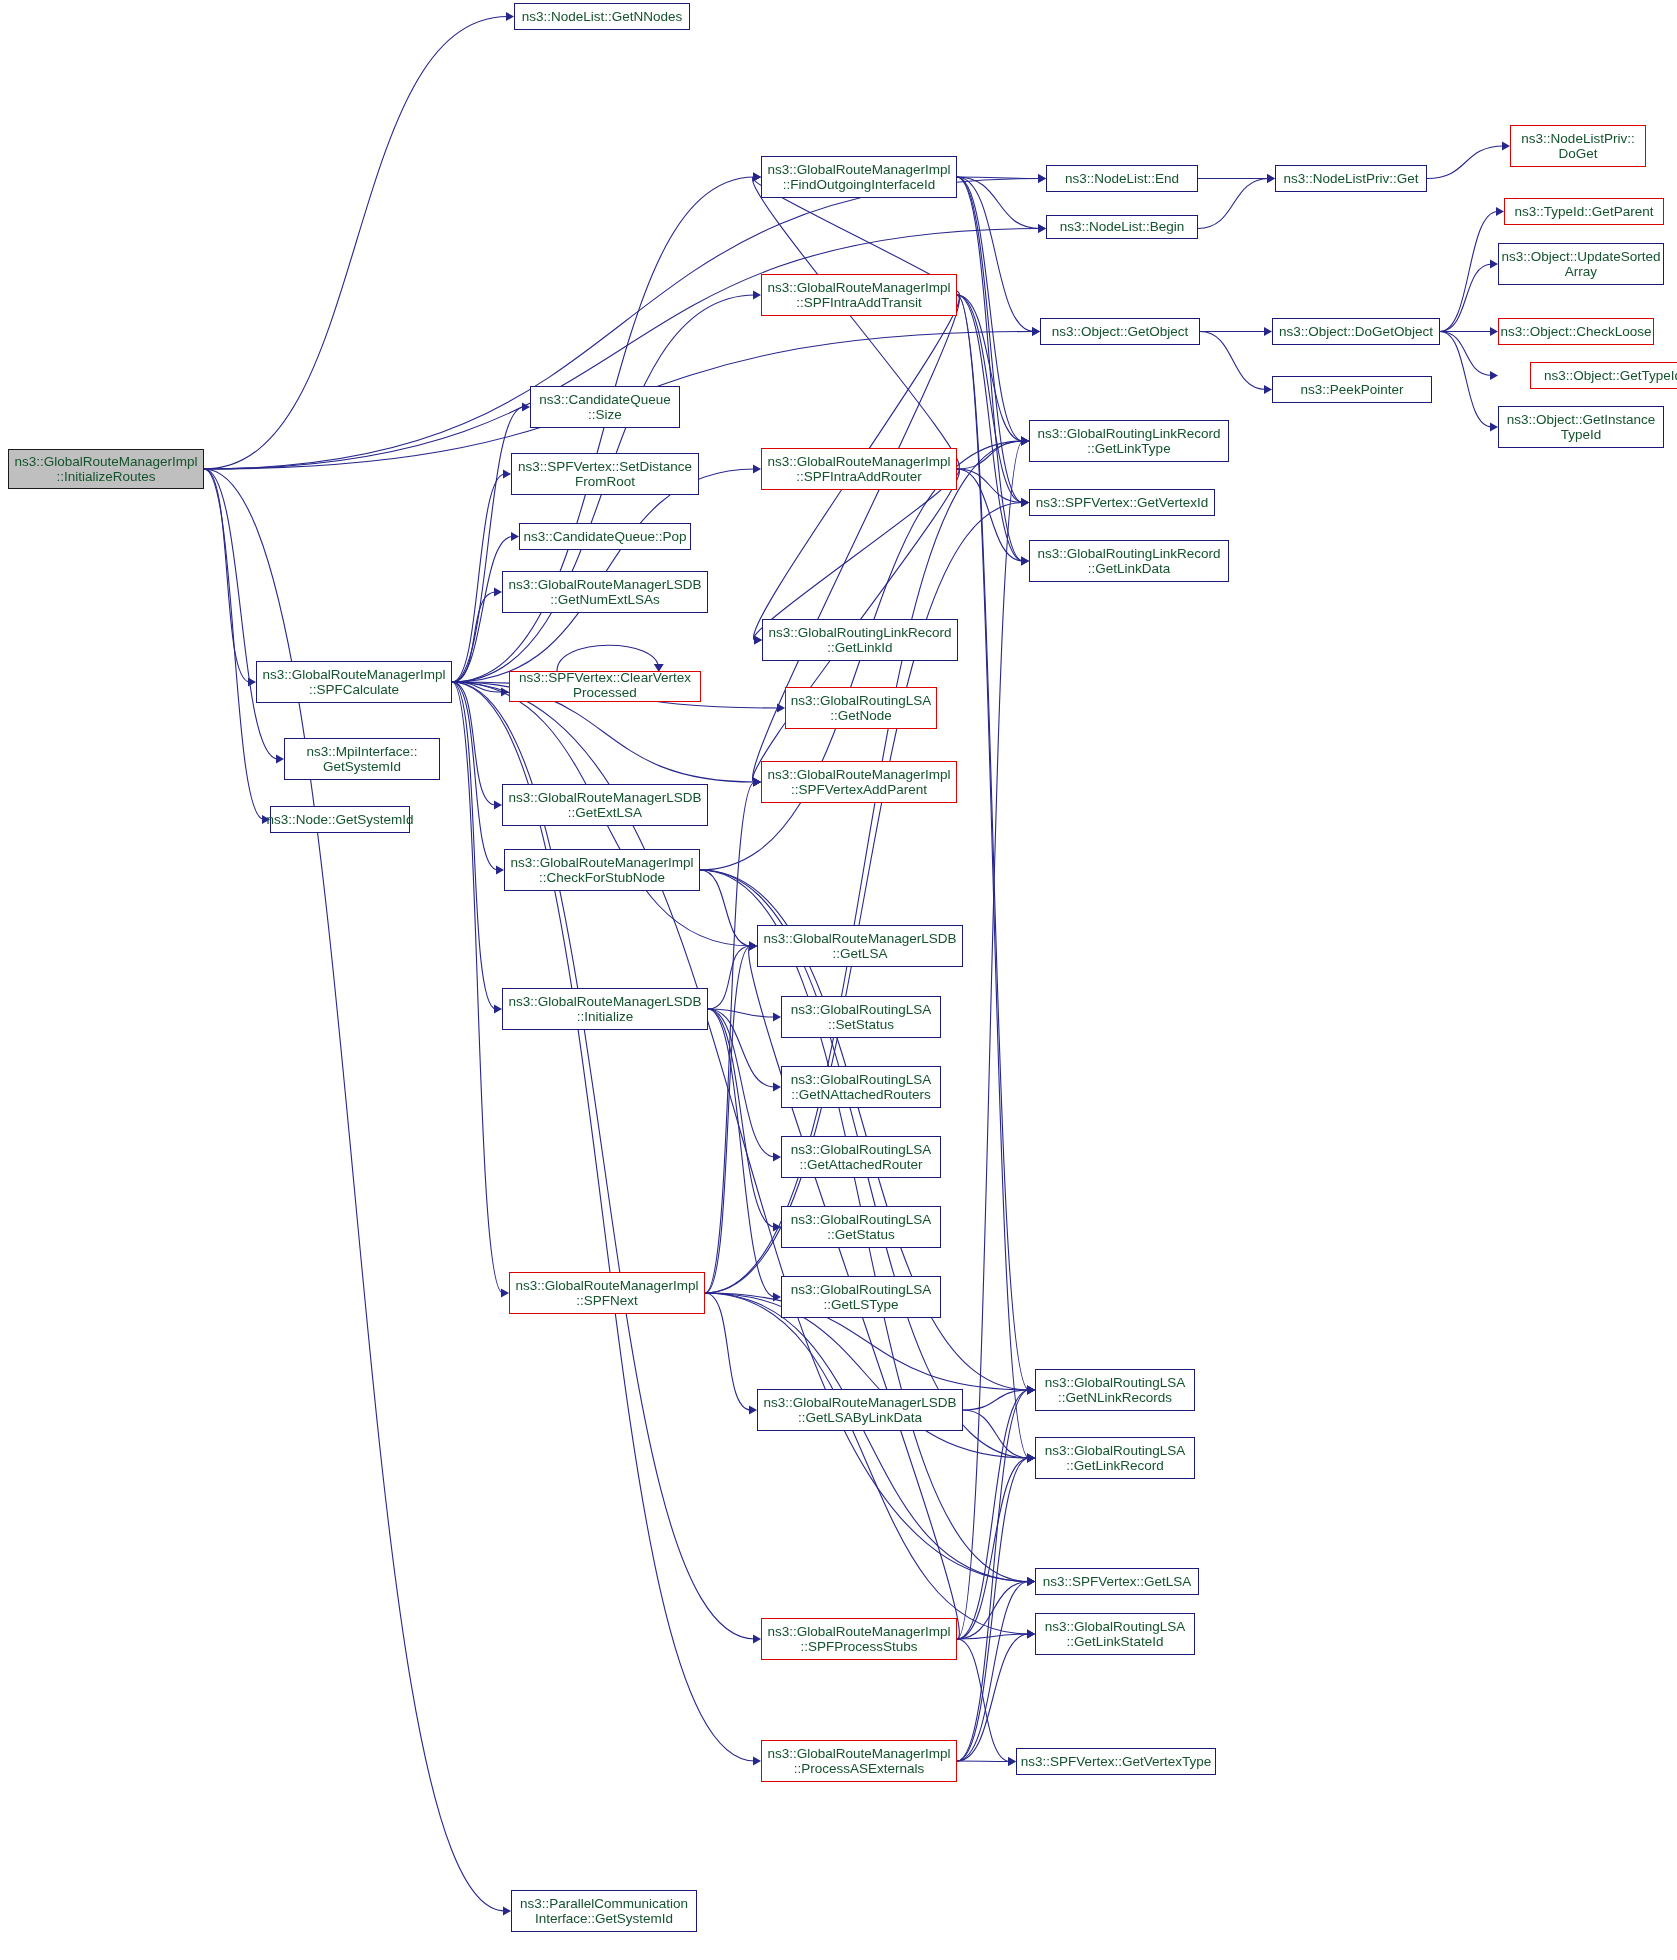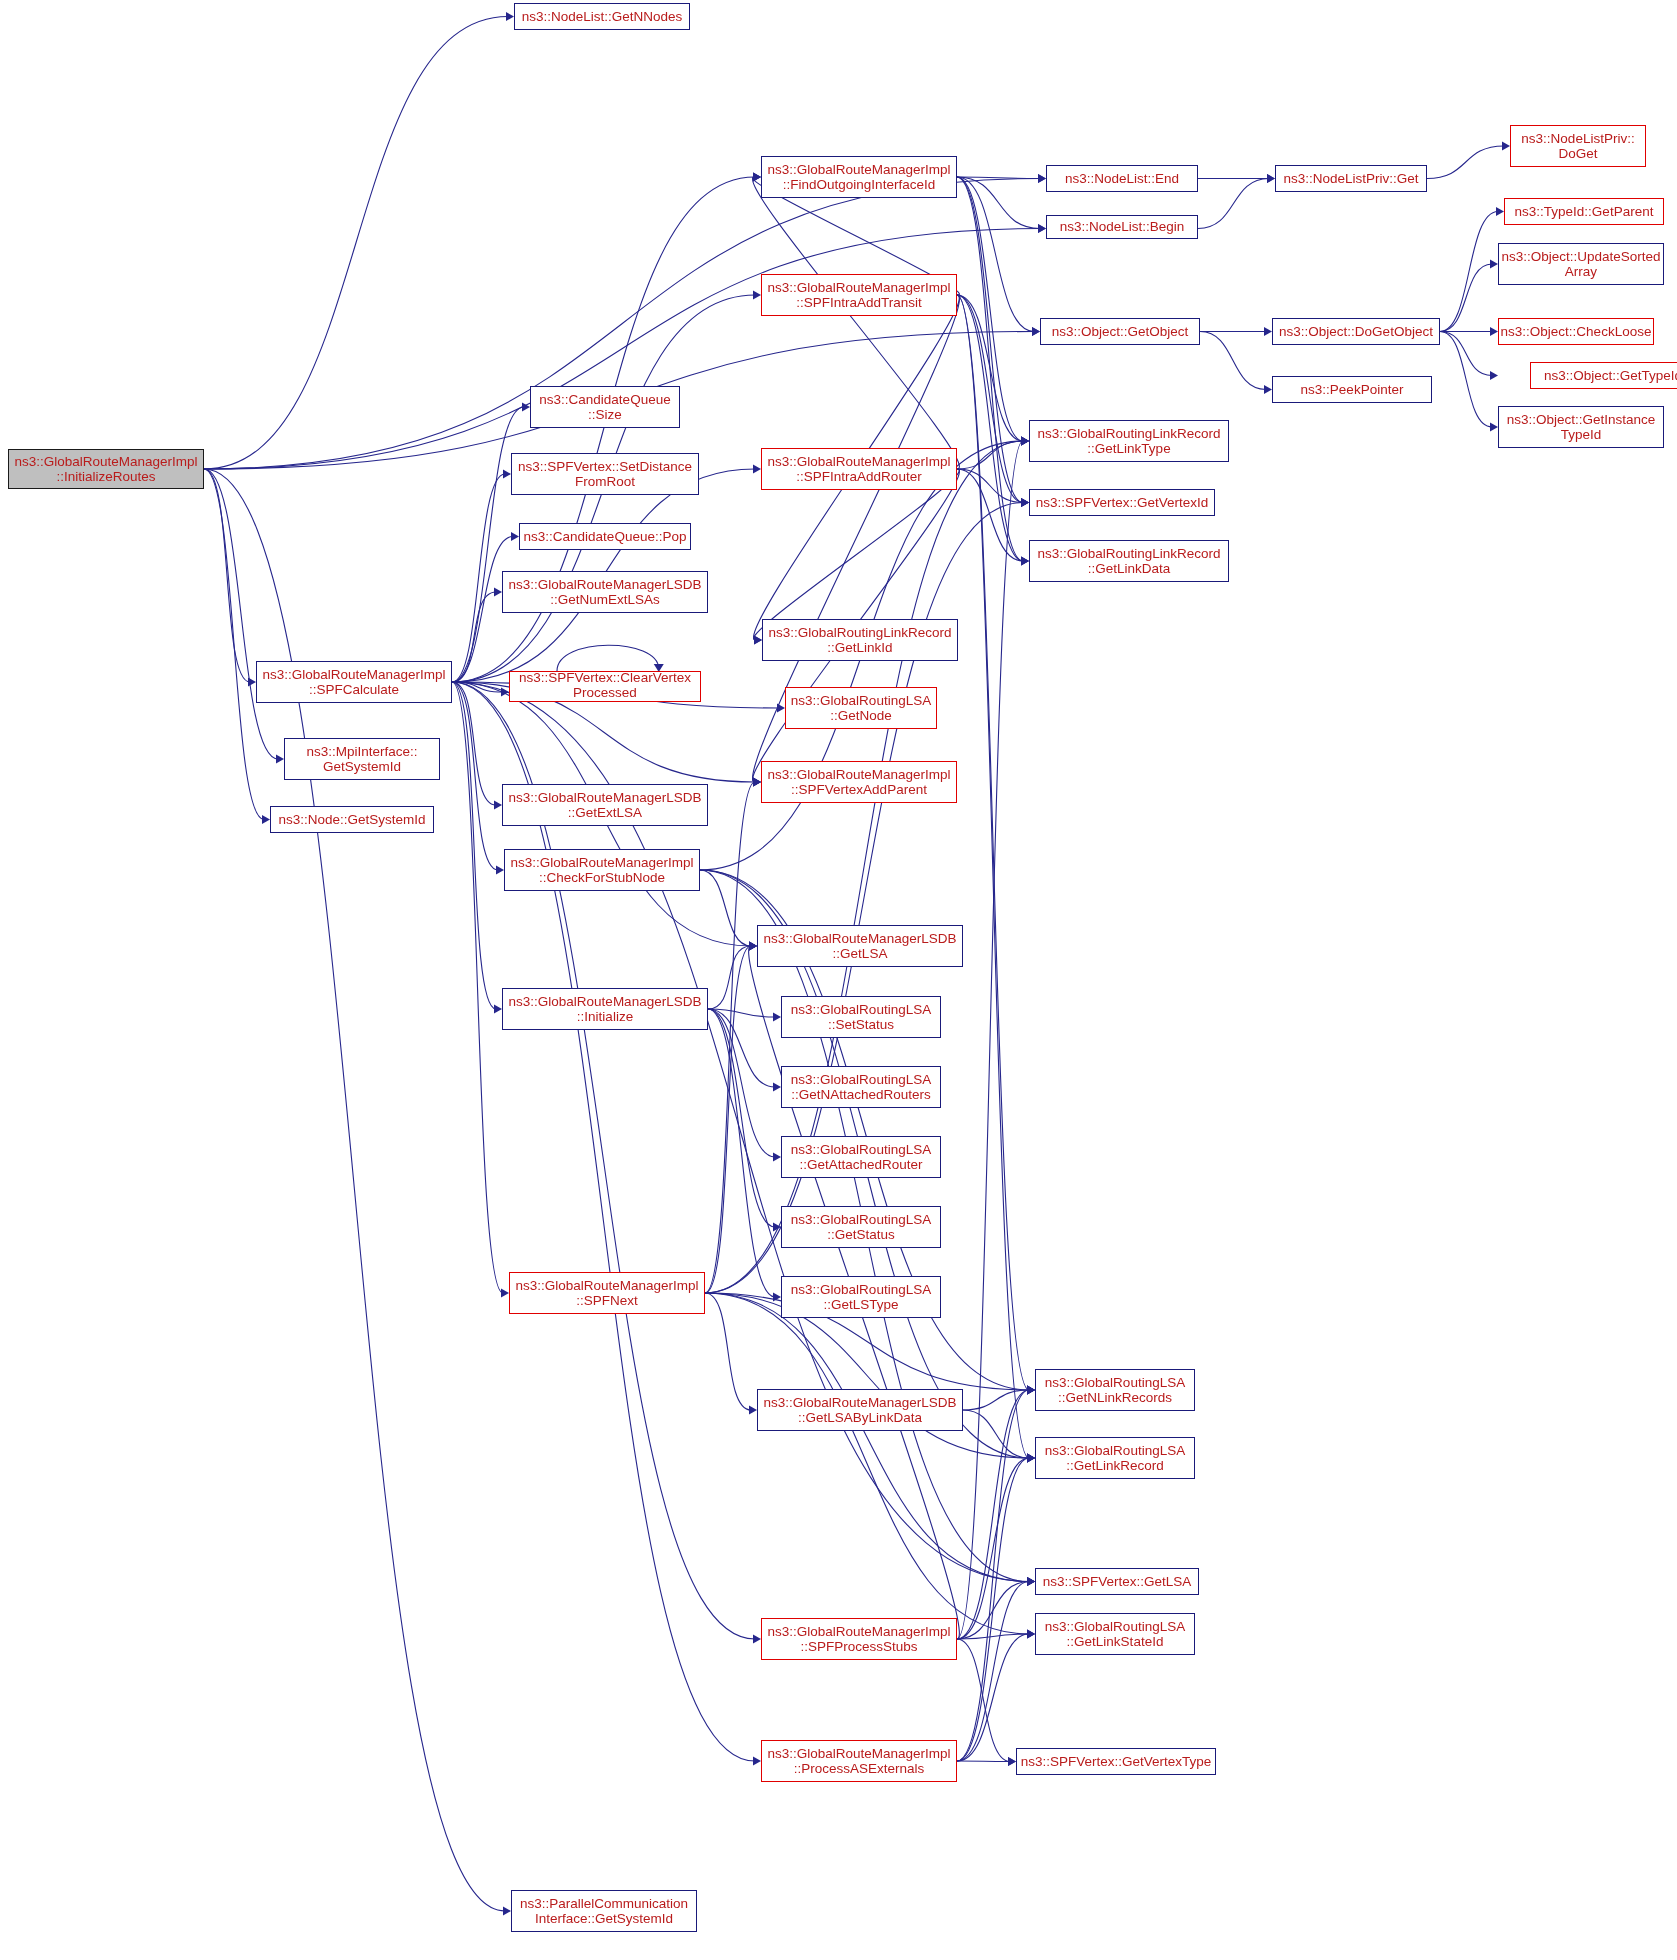--- a/index.html
+++ b/index.html
@@ -1,20 +1,20 @@
 <!DOCTYPE html>
 <html><head>
 <meta charset="utf-8">
 <style>
   html,body{margin:0;padding:0;background:#ffffff;}
   body{font-family:"Liberation Sans", sans-serif;}
   #canvas{position:relative;width:1677px;height:1960px;overflow:hidden;background:#fff;}
   .node{position:absolute;box-sizing:border-box;border:1px solid #1a1a7a;background:#ffffff;
         display:flex;align-items:center;justify-content:center;text-align:center;
-        font-size:13.5px;line-height:1.12;color:#b91c1c;padding:1px 2px;}
+        font-size:13.5px;line-height:1.12;color:#14532d;padding:1px 2px;}
   .node.red{border-color:#e00000;}
   .node.gray{background:#bfbfbf;border-color:#1a1a1a;}
   .node span{display:block;white-space:pre-line;}
   svg.edges{position:absolute;left:0;top:0;width:1677px;height:1960px;pointer-events:none;}
   svg.edges path{fill:none;stroke:#26268c;stroke-width:1.1px;}
   svg.edges polygon{fill:#26268c;stroke:none;}
 </style>
 </head>
 <body>
 
@@ -305,21 +305,21 @@
 ::SPFCalculate</span>
       </div>
       <div class="node red" style="left: 509px; top: 671px; width: 192px; height: 31px; align-items: flex-end;">
         <span>ns3::SPFVertex::ClearVertex
 Processed</span>
       </div>
       <div class="node" style="left: 284px; top: 738px; width: 156px; height: 42px;">
         <span>ns3::MpiInterface::
 GetSystemId</span>
       </div>
-      <div class="node" style="left: 270px; top: 806px; width: 164px; height: 27px;">
+      <div class="node" style="left: 270px; top: 806px; width: 140px; height: 27px;">
         <span>ns3::Node::GetSystemId</span>
       </div>
       <div class="node" style="left: 502px; top: 784px; width: 206px; height: 42px;">
         <span>ns3::GlobalRouteManagerLSDB
 ::GetExtLSA</span>
       </div>
       <div class="node" style="left: 504px; top: 849px; width: 196px; height: 42px;">
         <span>ns3::GlobalRouteManagerImpl
 ::CheckForStubNode</span>
       </div>

